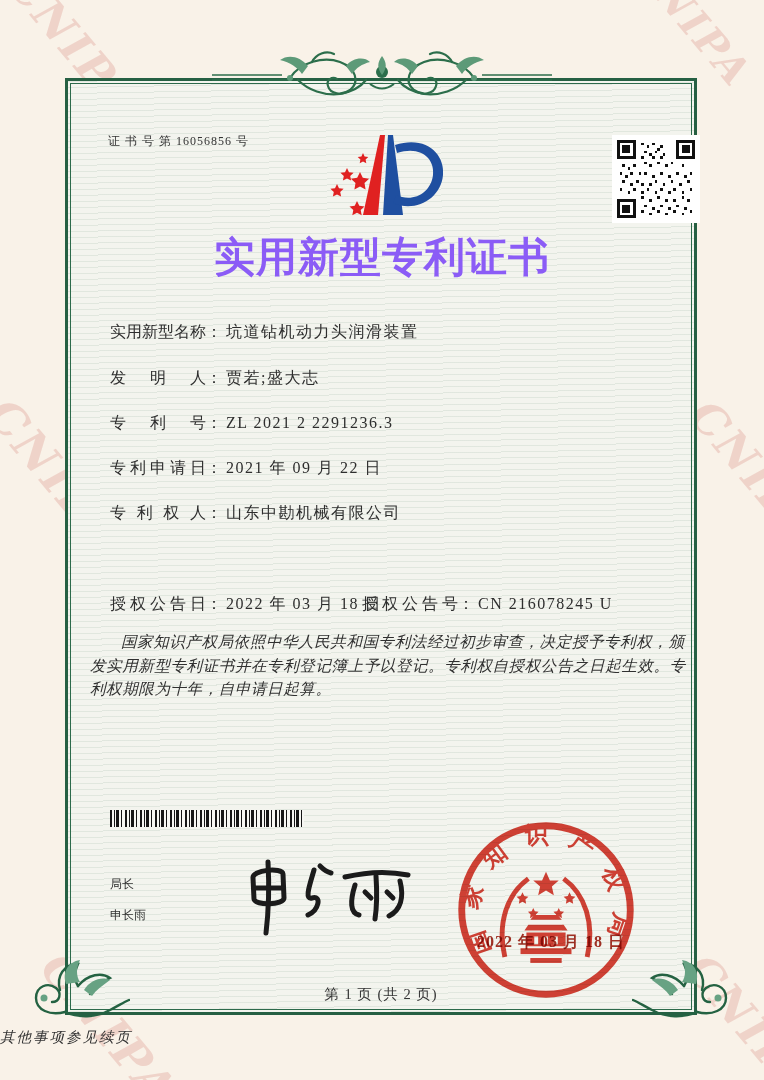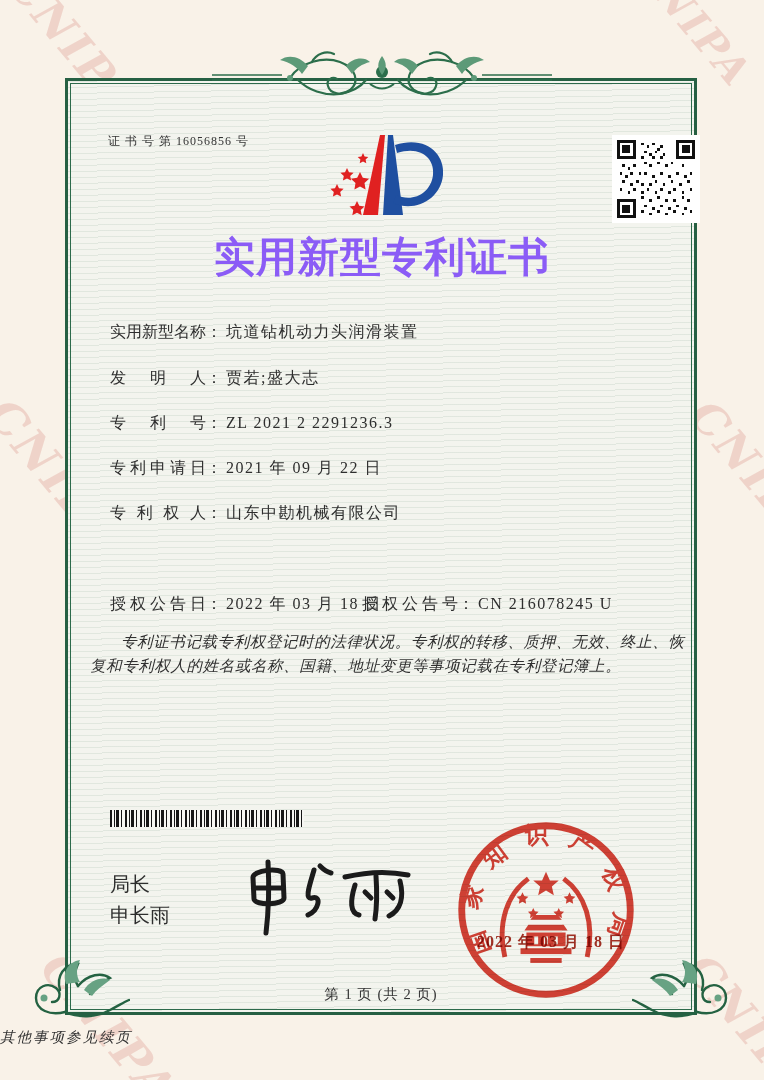--- a/index.html
+++ b/index.html
@@ -50,21 +50,21 @@
     font-size:15.5px;line-height:23.5px;font-style:italic;color:#303030;
     letter-spacing:0.6px;
   }
   .paras p{margin:0;text-indent:2em;}
   .barcode{
     position:absolute;left:110px;top:810px;width:194px;height:17px;
     background:repeating-linear-gradient(90deg,
       #151515 0 2px,#f6f6f2 2px 4px,#151515 4px 5px,#f6f6f2 5px 6px,
       #151515 6px 9px,#f6f6f2 9px 11px,#151515 11px 12px,#f6f6f2 12px 15px);
   }
-  .signer{position:absolute;left:110px;top:869px;font-size:20px;line-height:31px;color:#2e2e2e;}
+  .signer{position:absolute;left:110px;top:869px;font-size:12px;line-height:31px;color:#2e2e2e;}
   .signature{position:absolute;left:238px;top:848px;}
   .seal{position:absolute;left:448px;top:812px;width:196px;height:196px;
         mix-blend-mode:multiply;opacity:.94;}
   .seal-date{
     position:absolute;left:477px;top:932px;font-size:16px;letter-spacing:1px;
     color:#a83226;font-weight:600;mix-blend-mode:multiply;white-space:nowrap;
   }
   .page-indicator{
     position:absolute;left:65px;top:985px;width:632px;text-align:center;
     font-size:14.5px;color:#333;letter-spacing:1px;
@@ -194,21 +194,21 @@
     <span class="f-label">专利权人</span><span class="f-colon">：</span><span class="f-value">山东中勘机械有限公司</span>
   </div>
   <div class="row" style="top:594px;width:580px;">
     <span class="f-label">授权公告日</span><span class="f-colon">：</span><span class="f-value">2022 年 03 月 18 日</span>
     <span class="grant-no">
       <span class="f-label">授权公告号</span><span class="f-colon">：</span><span class="f-value">CN 216078245 U</span>
     </span>
   </div>
 
   <div class="paras">
-    <p>专利证书记载专利权登记时的法律状况。专利权的转移、质押、无效、终止、恢复和专利权人的姓名或名称、国籍、地址变更等事项记载在专利登记簿上。</p>
+    <p>国家知识产权局依照中华人民共和国专利法经过初步审查，决定授予专利权，颁发实用新型专利证书并在专利登记簿上予以登记。专利权自授权公告之日起生效。专利权期限为十年，自申请日起算。</p>
   </div>
 
   <div class="barcode"></div>
 
   <div class="signer">
     <div>局长</div>
     <div>申长雨</div>
   </div>
 
   <svg class="signature" width="185" height="95" viewBox="0 0 185 95">

